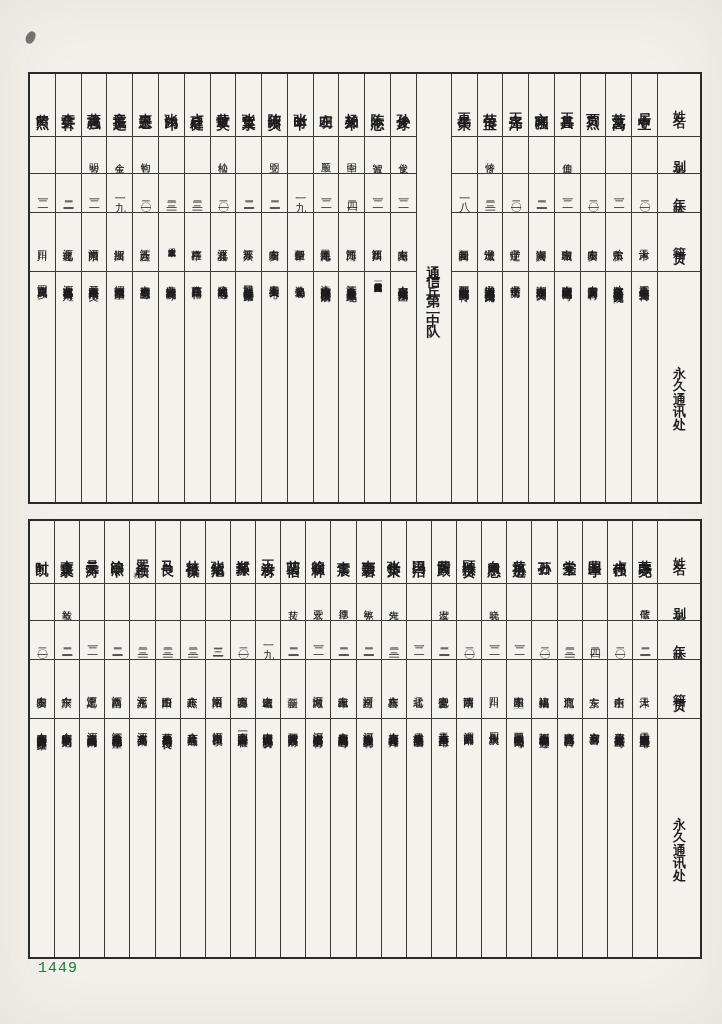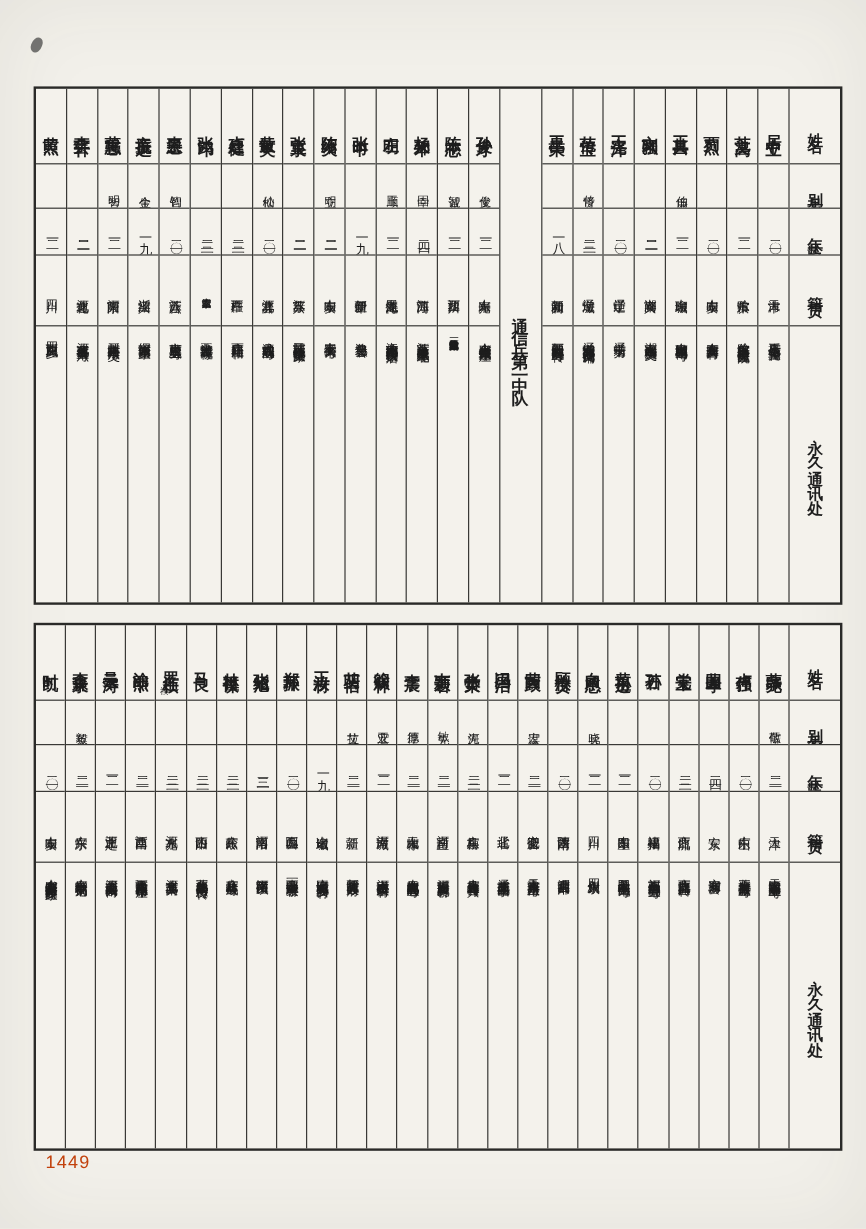--- a/index.html
+++ b/index.html
@@ -67,22 +67,22 @@
   .name-note{font-size:7px;position:absolute;bottom:2px;left:3px;}
 
   .hdr-label{font-size:13px;font-weight:700;letter-spacing:5px;line-height:14px;}
   .hdr-col .c-addr{align-items:center;padding-top:0;}
   .hdr-col .c-addr .hdr-label{letter-spacing:13px;}
 
   .divider-label{font-size:14px;font-weight:700;letter-spacing:10px;line-height:16px;}
 
   .page-number{
     position:absolute;left:38px;top:960px;
-    font-family:Liberation Sans, sans-serif;
-    font-size:15px;color:#c2410c;letter-spacing:1px;
+    font-family:Liberation Mono, monospace;
+    font-size:15px;color:#15803d;letter-spacing:1px;
   }
 </style>
 </head>
 <body>
 
 <div class="page">
   <div class="smudge"></div>
   <div class="table-section" id="section-0">
       <div class="col hdr-col">
         <div class="cell c-name">

